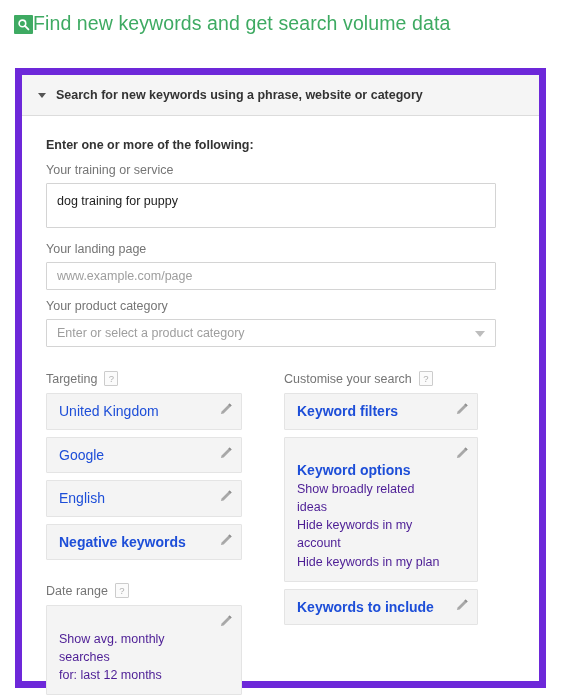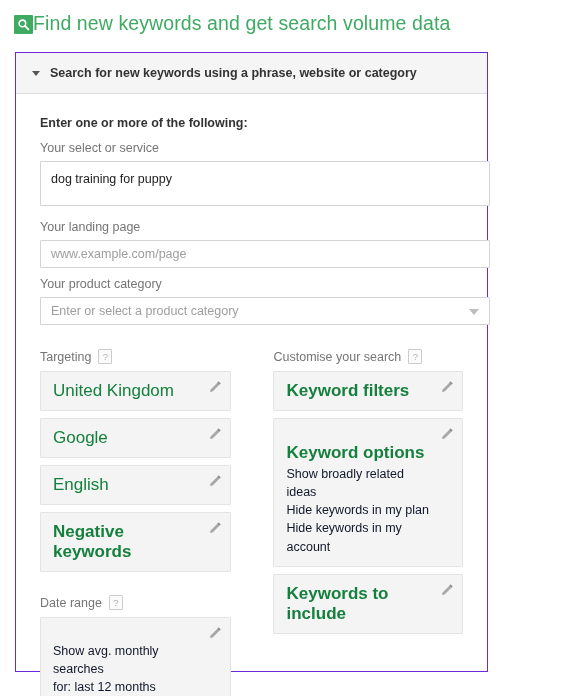--- a/index.html
+++ b/index.html
@@ -41,25 +41,25 @@
     font-weight: normal;
     letter-spacing: 0.1px;
     line-height: 1;
     white-space: nowrap;
   }
 
   
   .panel {
     position: absolute;
     left: 15px;
-    top: 52px;
-    width: 473px;
+    top: 68px;
+    width: 531px;
     height: 620px;
     box-sizing: border-box;
-    border: 1px solid #6d28d9;
+    border: 7px solid #6d28d9;
     background: #ffffff;
   }
   .panel-header {
     height: 41px;
     background: #f5f5f5;
     border-bottom: 1px solid #dcdcdc;
     display: flex;
     align-items: center;
     padding-left: 16px;
     box-sizing: border-box;
@@ -178,28 +178,28 @@
     position: relative;
     background: #f4f4f4;
     border: 1px solid #e4e4e4;
     box-sizing: border-box;
     padding: 9px 30px 9px 12px;
     margin-bottom: 7px;
     border-radius: 1px;
     min-height: 32px;
   }
   .tile-title {
-    font-size: 17px;
-    color: #15803d;
+    font-size: 14px;
+    color: #1d4ed8;
     line-height: 1.18;
   }
   .tile-title.bold { font-weight: bold; }
   .tile-sub {
     font-size: 12.5px;
-    color: #0f172a;
+    color: #4c1d95;
     line-height: 1.45;
   }
   .pencil {
     position: absolute;
     right: 8px;
     top: 8px;
     width: 14px;
     height: 14px;
   }
   .pencil svg { display: block; }
@@ -228,21 +228,21 @@
 
   <div class="panel-header">
     <span class="caret"></span>
     <span class="panel-header-label">Search for new keywords using a phrase, website or category</span>
   </div>
 
   <div class="panel-body">
 
     <div class="form-heading">Enter one or more of the following:</div>
 
-    <div class="field-label">Your select or service</div>
+    <div class="field-label">Your training or service</div>
     <textarea class="text-area-box" placeholder="" style="">dog training for puppy</textarea>
 
     <div class="gap-14"></div>
 
     <div class="field-label">Your landing page</div>
     <input class="text-input-box" type="text" placeholder="www.example.com/page" style="">
 
     <div class="gap-9"></div>
 
     <div class="field-label">Your product category</div>
@@ -333,22 +333,22 @@
             <svg width="14" height="14" viewBox="0 0 14 14">
               <path d="M10.6 1.4 L12.6 3.4 L4.6 11.4 L1.9 12.1 L2.6 9.4 Z" fill="#a8a8a8"></path>
               <path d="M10.6 1.4 L12.6 3.4 L11.4 4.6 L9.4 2.6 Z" fill="#8f8f8f"></path>
             </svg>
           </span>
         </div>
 
         <div class="tile multiline">
           <div class="tile-title bold" style="margin-bottom:2px;">Keyword options</div>
           <div class="tile-sub">Show broadly related ideas</div>
+          <div class="tile-sub">Hide keywords in my account</div>
           <div class="tile-sub">Hide keywords in my plan</div>
-          <div class="tile-sub">Hide keywords in my account</div>
           <span class="pencil">
             <svg width="14" height="14" viewBox="0 0 14 14">
               <path d="M10.6 1.4 L12.6 3.4 L4.6 11.4 L1.9 12.1 L2.6 9.4 Z" fill="#a8a8a8"></path>
               <path d="M10.6 1.4 L12.6 3.4 L11.4 4.6 L9.4 2.6 Z" fill="#8f8f8f"></path>
             </svg>
           </span>
         </div>
 
         <div class="tile">
           <div class="tile-title bold">Keywords to include</div>

